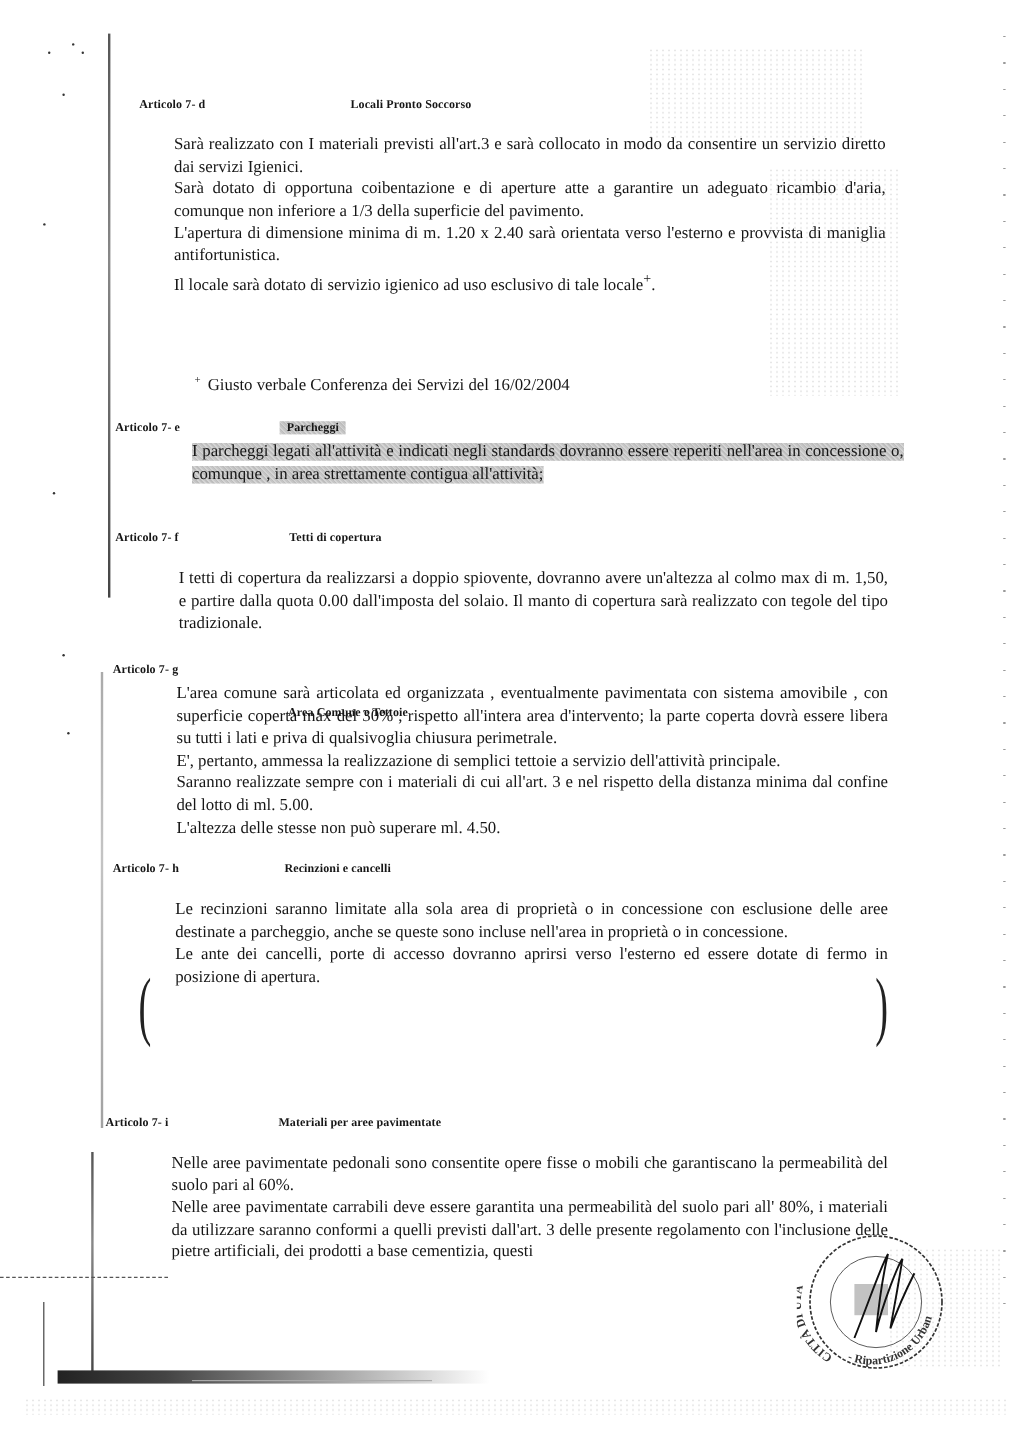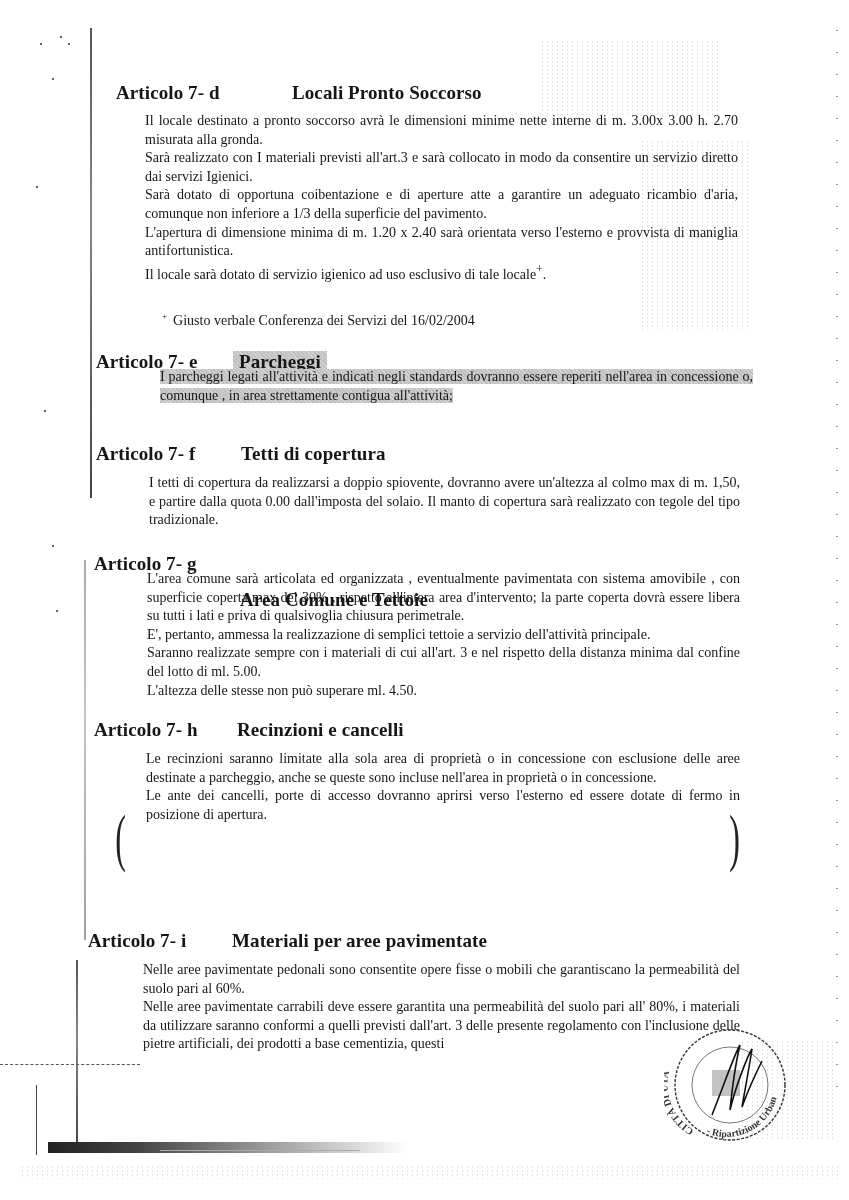--- a/index.html
+++ b/index.html
@@ -1,19 +1,19 @@
 <!DOCTYPE html>
 <html><head>
 <meta charset="utf-8">
 <style>
   html, body { margin:0; padding:0; background:#ffffff; }
   body { width:849px; height:1200px; position:relative; overflow:hidden;
          font-family:"Liberation Serif", "DejaVu Serif", serif; color:#161616; }
   .page { position:absolute; left:0; top:0; width:849px; height:1200px; background:#fff; }
-  .heading { position:absolute; font-size:19px; font-weight:bold; white-space:nowrap; letter-spacing:0.1px; }
+  .heading { position:absolute; font-size:10px; font-weight:bold; white-space:nowrap; letter-spacing:0.1px; }
   .heading .num { display:inline-block; }
   .heading .title { position:absolute; top:0; white-space:nowrap; }
   .para { position:absolute; font-size:14px; line-height:18.6px; text-align:justify; }
   .para p { margin:0; }
   .italic { }
   .footnote { position:absolute; font-size:14px; white-space:nowrap;margin-left:19px; }
   .footnote sup { font-size:9px; margin-right:6px; }
   .highlight { background:repeating-linear-gradient(45deg,#bdbdbd 0 1px,#d4d4d4 1px 2px,#c6c6c6 2px 3px); }
   .speckle { position:absolute; background:radial-gradient(circle,#cfcfcf 0.6px,transparent 1px); background-size:5px 4px; opacity:0.55; }
   .binding-line { position:absolute; left:90px; width:2px; background:linear-gradient(#555,#888 40%,#444); }
@@ -52,21 +52,20 @@
   <div class="dash-line"></div>
   <div class="margin-rule"></div>
   <div class="bottom-bar"></div>
   <div class="bottom-line"></div>
 
   <div class="heading" style="left:116px;top:82px;">
     <span class="num">Articolo  7- d</span>
     <span class="title" style="left:176px;">Locali  Pronto Soccorso</span>
   </div>
   <div class="para" style="left:145px;top:112px;width:593px;">
-    <p>Il locale destinato a pronto soccorso avrà le dimensioni minime nette interne di m. 3.00x 3.00 h. 2.70 misurata alla gronda.</p>
     <p>Sarà realizzato con I materiali previsti all'art.3 e sarà collocato in modo da consentire un servizio diretto dai servizi Igienici.</p>
     <p>Sarà dotato di opportuna coibentazione e di aperture atte a garantire un adeguato ricambio d'aria, comunque non inferiore a 1/3 della superficie del pavimento.</p>
     <p>L'apertura di dimensione minima di m. 1.20 x 2.40 sarà orientata verso l'esterno e provvista di maniglia antifortunistica.</p>
     <p class="italic"><span>Il locale sarà dotato di servizio igienico ad uso esclusivo di tale locale</span><sup>+</sup>.</p>
   </div>
   <div class="footnote" style="left:143px;top:311px;">
     <sup>+</sup><span>Giusto verbale Conferenza dei Servizi del 16/02/2004</span>
   </div>
 
   <div class="heading" style="left:96px;top:351px;">

